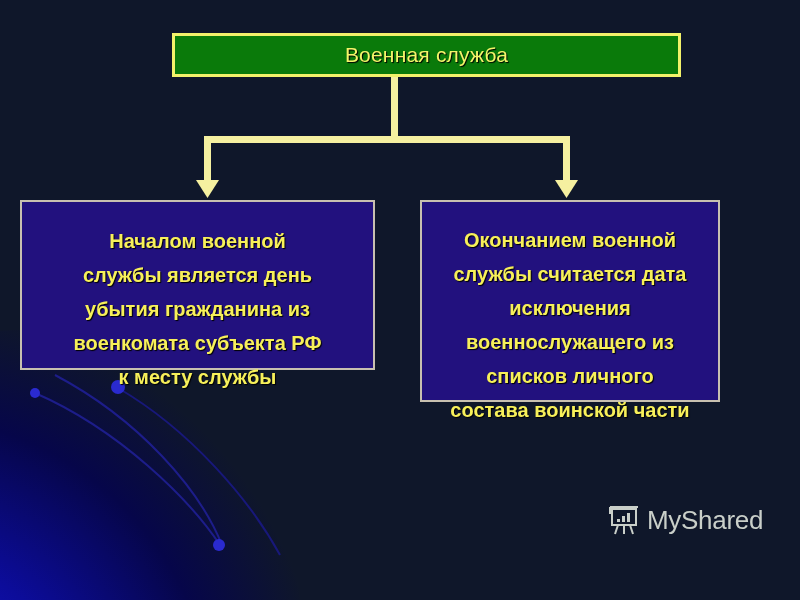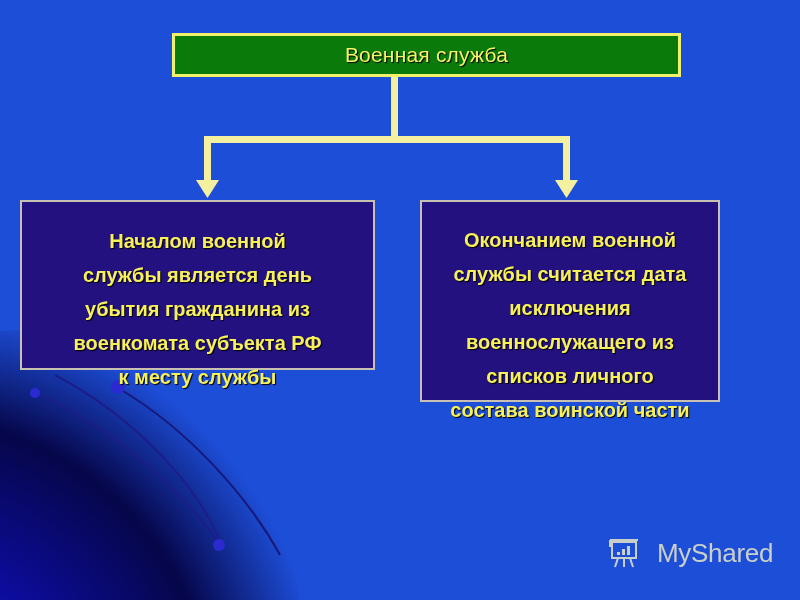--- a/index.html
+++ b/index.html
@@ -7,21 +7,21 @@
       padding: 0;
       width: 800px;
       height: 600px;
       overflow: hidden;
       background: #000;
     }
     .slide {
       position: relative;
       width: 800px;
       height: 600px;
-      background: #1d4ed8;
+      background: #0f172a;
       overflow: hidden;
       font-family: "Liberation Sans", sans-serif;
     }
     .bg-glow {
       position: absolute;
       left: -260px;
       top: 330px;
       width: 560px;
       height: 560px;
       border-radius: 50%;
@@ -87,24 +87,24 @@
     }
     .box-right {
       left: 420px;
       top: 200px;
       width: 300px;
       height: 202px;
     }
     .watermark {
       position: absolute;
       left: 607px;
-      top: 536px;
+      top: 503px;
       display: flex;
       align-items: center;
-      gap: 16px;
+      gap: 6px;
       justify-content: center;
     }
     .watermark-text {
       color: #c9cfc9;
       font-size: 26px;
       letter-spacing: -0.3px;
     }
   </style>
 </head>
 <body>

